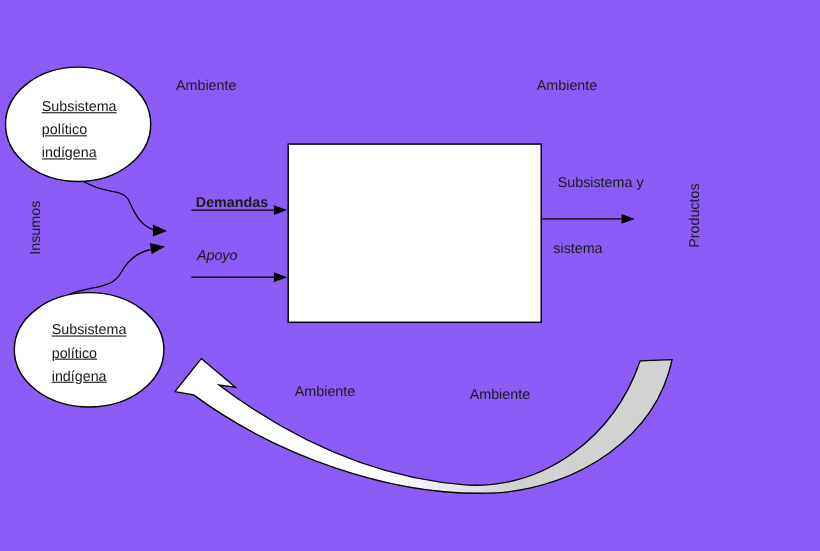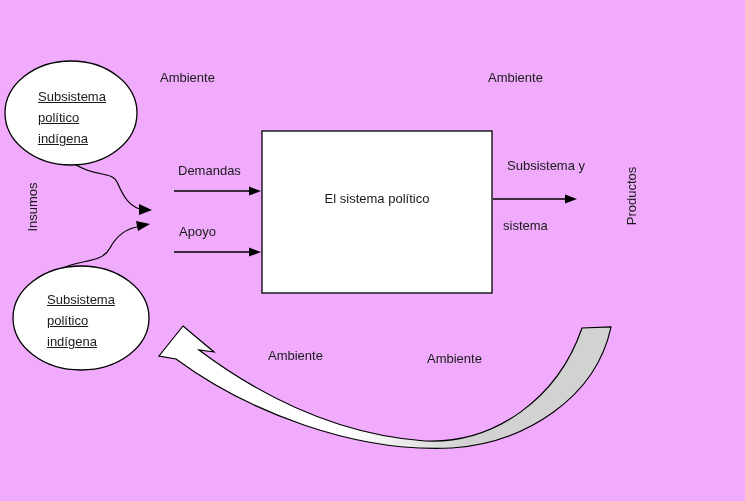--- a/index.html
+++ b/index.html
@@ -4,21 +4,21 @@
 <style>
   html, body {
     margin: 0;
     padding: 0;
     background: #ffffff;
   }
   .stage {
     position: relative;
     width: 745px;
     height: 501px;
-    background: #f0abfc;
+    background: #8b5cf6;
     font-family: "Liberation Sans", sans-serif;
     color: #1a1a1a;
     overflow: hidden;
   }
   .stage svg {
     position: absolute;
     left: 0;
     top: 0;
   }
   .lbl {
@@ -116,29 +116,28 @@
   <div class="lbl" style="left:488px; top:70px;">Ambiente</div>
 
   <div class="lbl" style="left:268px; top:348px;">Ambiente</div>
 
   <div class="lbl" style="left:427px; top:351px;">Ambiente</div>
 
   <div class="vlbl" style="left:32px; top:207px;">Insumos</div>
 
   <div class="vlbl" style="left:631px; top:196px;">Productos</div>
 
-  <div class="lbl" style="left:178px; top:163px;">Demandas</div>
+  <div class="lbl" style="left:178px; top:176px;font-weight:bold;">Demandas</div>
 
-  <div class="lbl" style="left:179px; top:224px;">Apoyo</div>
+  <div class="lbl" style="left:179px; top:224px;font-style:italic;">Apoyo</div>
 
   <div class="lbl" style="left:507px; top:158px;">Subsistema y</div>
 
   <div class="lbl" style="left:503px; top:218px;">sistema</div>
 
-  <div class="box-label">El sistema político</div>
 
   <div class="ellipse-text" style="left:38px; top:86px;">
     <div>Subsistema</div>
     <div>político</div>
     <div>indígena</div>
   </div>
 
   <div class="ellipse-text" style="left:47px; top:289px;">
     <div>Subsistema</div>
     <div>político</div>

